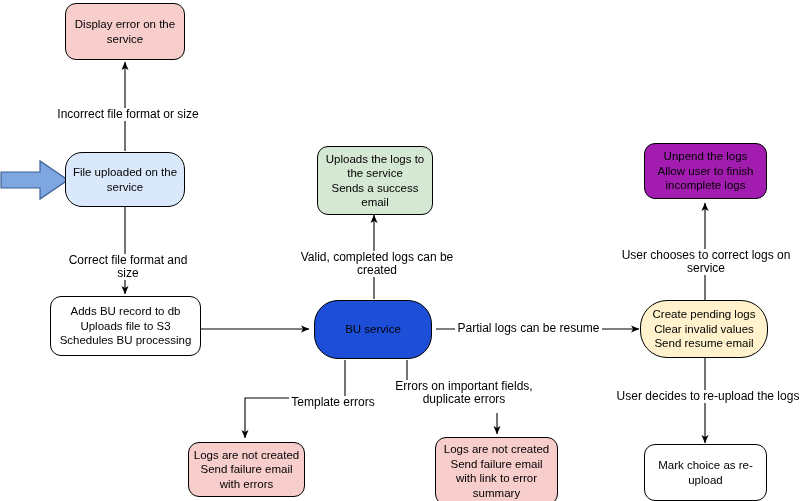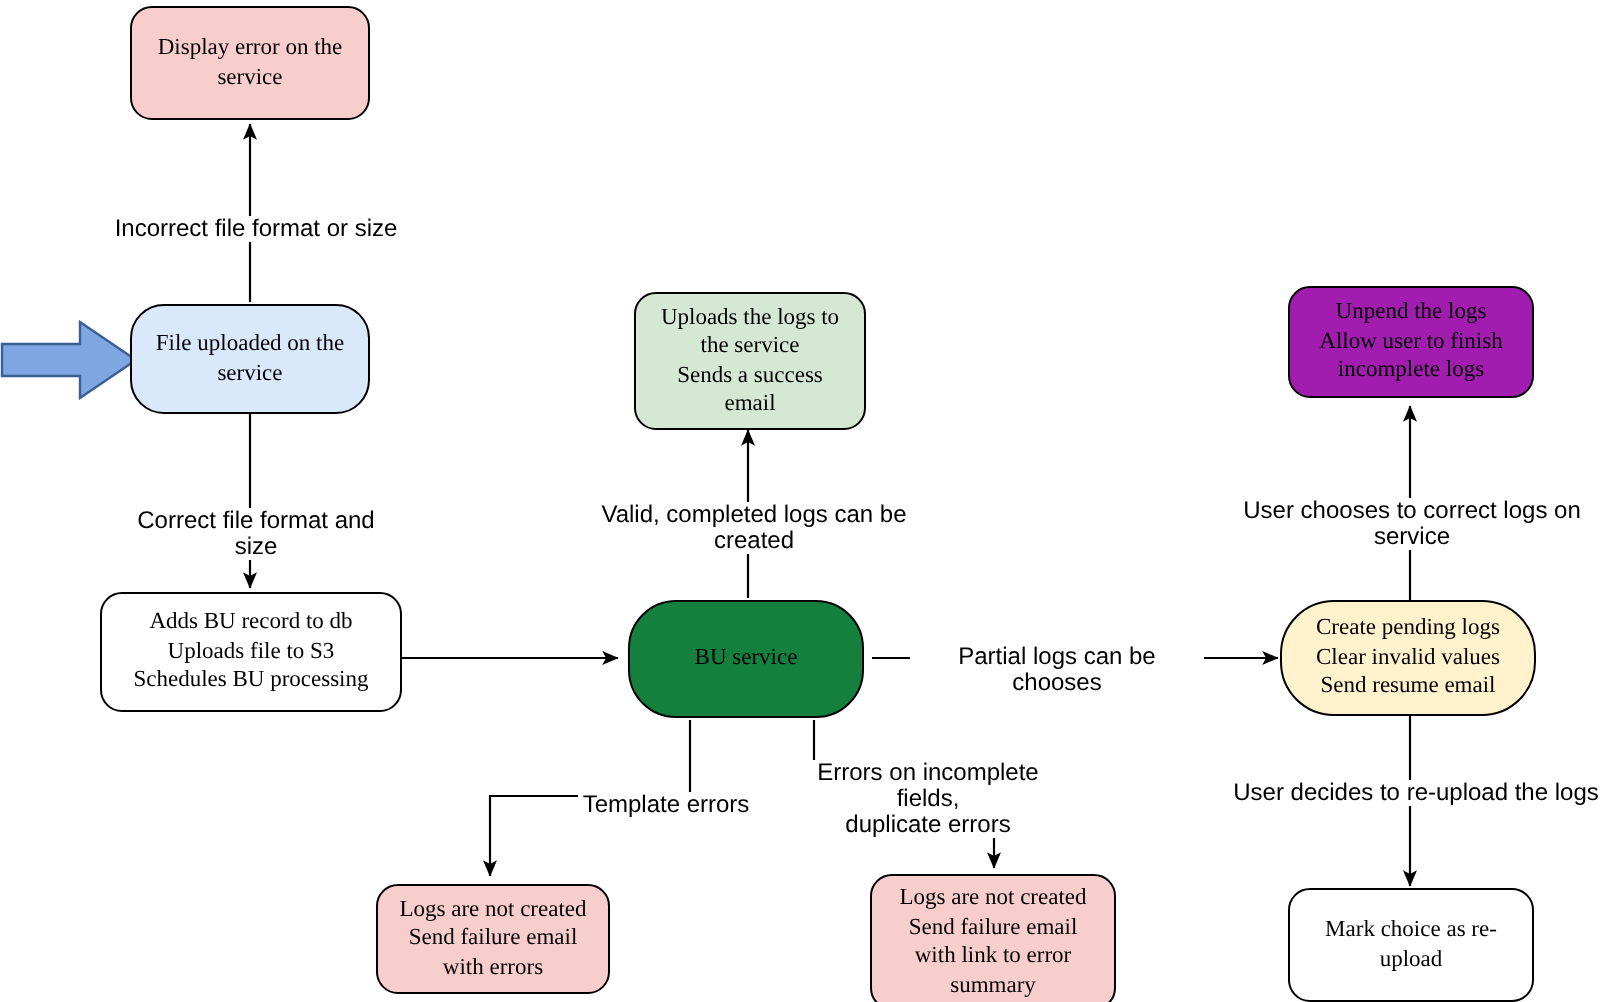--- a/index.html
+++ b/index.html
@@ -25,21 +25,20 @@
     display: flex;
     align-items: center;
     justify-content: center;
     text-align: center;
     font-size: 11.5px;
     line-height: 14.5px;
     color: #000000;
     background: #ffffff;
     padding: 2px 4px;
     white-space: pre-line;
-    font-family: Liberation Serif, serif;
   }
   .edge-label {
     position: absolute;
     font-size: 12px;
     line-height: 13px;
     color: #000000;
     background: #ffffff;
     text-align: center;
     white-space: pre-line;
     padding: 0 2px;
@@ -97,21 +96,21 @@
   <div class="node" style="left:65px; top:3px; width:120px; height:57px; background:#f8cecc;">Display error on the
 service</div>
 
   <div class="node" style="left:65px; top:152px; width:120px; height:55px; background:#dae8fc;border-radius:17px;">File uploaded on the
 service</div>
 
   <div class="node" style="left:50px; top:296px; width:151px; height:60px; background:#ffffff;text-align:center;">Adds BU record to db
 Uploads file to S3
 Schedules BU processing</div>
 
-  <div class="node" style="left:314px; top:300px; width:118px; height:59px; background:#15803d;border-radius:24px;">BU service</div>
+  <div class="node" style="left:314px; top:300px; width:118px; height:59px; background:#1d4ed8;border-radius:24px;">BU service</div>
 
   <div class="node" style="left:317px; top:146px; width:116px; height:69px; background:#d5e8d4;">Uploads the logs to
 the service
 Sends a success
 email</div>
 
   <div class="node" style="left:644px; top:143px; width:123px; height:56px; background:#a21caf;">Unpend the logs
 Allow user to finish
 incomplete logs</div>
 
@@ -130,24 +129,24 @@
 
   <div class="node" style="left:644px; top:444px; width:123px; height:57px; background:#ffffff;">Mark choice as re-
 upload</div>
 
   <div class="edge-label" style="left:55px; top:108px; width:142px;">Incorrect file format or size</div>
 
   <div class="edge-label" style="left:56px; top:254px; width:140px;">Correct file format and size</div>
 
   <div class="edge-label" style="left:282px; top:251px; width:186px;">Valid, completed logs can be created</div>
 
-  <div class="edge-label" style="left:455px; top:322px; width:143px;">Partial logs can be chooses</div>
+  <div class="edge-label" style="left:455px; top:322px; width:143px;">Partial logs can be resume</div>
 
   <div class="edge-label" style="left:606px; top:249px; width:196px;">User chooses to correct logs on service</div>
 
   <div class="edge-label" style="left:289px; top:396px; width:84px;">Template errors</div>
 
-  <div class="edge-label" style="left:392px; top:380px; width:140px;">Errors on incomplete fields,
+  <div class="edge-label" style="left:392px; top:380px; width:140px;">Errors on important fields,
 duplicate errors</div>
 
   <div class="edge-label" style="left:612px; top:390px; width:188px;">User decides to re-upload the logs</div>
 
 </div>
 
 </body></html>

